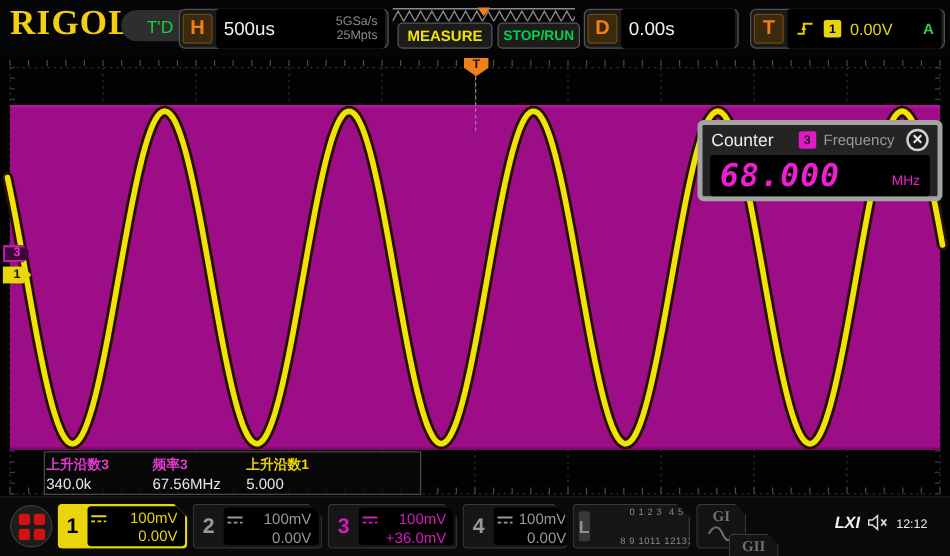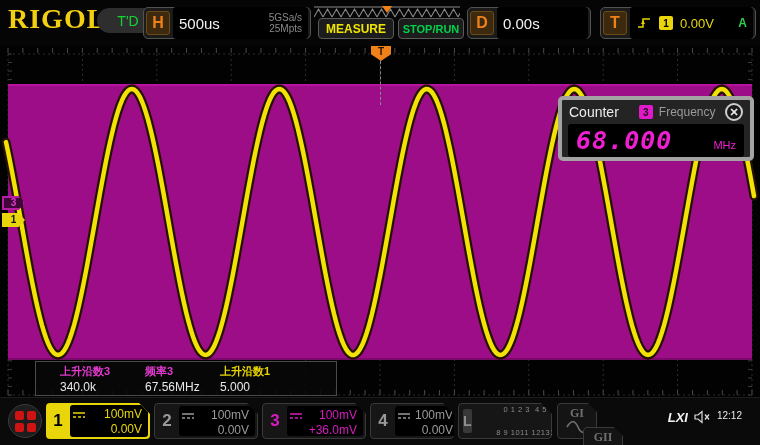--- a/index.html
+++ b/index.html
@@ -48,21 +48,21 @@
   .counter-title{height:24px;display:flex;align-items:center;padding:0 7px;gap:6px;}
   .counter-name{color:#ececec;font-size:14px;}
   .counter-badge{width:14px;height:14px;background:#e019c9;border-radius:2px;color:#20001c;font-weight:bold;font-size:10px;display:flex;align-items:center;justify-content:center;margin-left:14px;}
   .counter-mode{color:#9a9a9a;font-size:12px;flex:1;}
   .counter-close{width:18px;height:18px;border:2px solid #cfcfcf;border-radius:50%;background:#1a1a1a;color:#e8e8e8;font-size:11px;font-weight:bold;line-height:14px;text-align:center;cursor:pointer;}
   .counter-display{margin:0 6px;height:33px;background:#000;border-radius:3px;display:flex;align-items:center;justify-content:space-between;padding:0 8px;gap:5px;}
   .counter-value{font-family:"DejaVu Sans Mono",monospace;font-style:italic;font-weight:bold;font-size:25px;color:#ee1fd0;letter-spacing:1px;}
   .counter-unit{color:#ee1fd0;font-size:11px;margin-top:9px;}
 
   
-  .meas{position:absolute;left:35px;top:315px;width:302px;height:35px;background:rgba(8,8,8,0.88);border:1px solid #4a4a4a;display:flex;padding:2px 8px 0 24px;gap:0;}
+  .meas{position:absolute;left:35px;top:315px;width:302px;height:35px;background:rgba(8,8,8,0.88);border:1px solid #4a4a4a;display:flex;padding:2px 8px 0 1px;gap:0;}
   .meas-col{display:flex;flex-direction:column;}
   .meas-col .m-label{font-size:11px;font-weight:bold;}
   .meas-col .m-value{font-size:12px;color:#e8e8e8;margin-top:1px;}
   .m-c3{color:#e23ad0;} .m-c1{color:#e8d400;}
   .mw1{width:85px;} .mw2{width:75px;} .mw3{width:68px;} .mw4{width:70px;}
 
   
   .bottombar{position:absolute;left:0;top:397px;width:760px;height:48px;background:#0a0a0a;z-index:30;border-top:1px solid #1c1c1c;}
   .menu-btn{position:absolute;left:8px;top:6px;width:34px;height:34px;background:#1d1d1d;border:1px solid #3a3a3a;border-radius:50%;display:grid;grid-template-columns:9px 9px;grid-gap:3px;align-content:center;justify-content:center;cursor:pointer;}
   .menu-btn i{width:9px;height:9px;background:#cf1212;border-radius:2px;}
@@ -73,21 +73,21 @@
   .ch1{left:46px;width:104px;background:var(--ch1);} .ch1 .ch-num{color:#000;} .ch1 .ch-vals{color:var(--ch1);}
   .ch2{left:154px;width:104px;background:#161616;border:1px solid #3a3a3a;} .ch2 .ch-num,.ch2 .ch-vals{color:var(--gray);}
   .ch3{left:262px;width:104px;background:#161616;border:1px solid #3a3a3a;} .ch3 .ch-num,.ch3 .ch-vals{color:var(--ch3);}
   .ch4{left:370px;width:84px;background:#161616;border:1px solid #3a3a3a;} .ch4 .ch-num,.ch4 .ch-vals{color:var(--gray);}
   .logic{left:458px;width:94px;position:absolute;top:5px;height:36px;background:#161616;border:1px solid #3a3a3a;border-radius:4px;clip-path:polygon(0 0,calc(100% - 11px) 0,100% 11px,100% 100%,0 100%);display:flex;align-items:center;cursor:pointer;}
   .logic-key{width:18px;height:24px;background:#383838;border-radius:2px;margin:0 4px;color:#8f8f8f;font-weight:bold;font-size:14px;display:flex;align-items:center;justify-content:center;}
   .logic-rows{flex:1;color:#8a8a8a;font-size:7.5px;line-height:1.5;white-space:pre;text-align:center;letter-spacing:0.5px;}
   .gen{position:absolute;top:5px;width:40px;height:36px;background:#141414;border:1px solid #3a3a3a;border-radius:4px;clip-path:polygon(0 0,calc(100% - 9px) 0,100% 9px,100% 100%,0 100%);display:flex;flex-direction:column;align-items:center;padding-top:2px;cursor:pointer;}
   .gen-label{color:#6f6f6f;font-weight:bold;font-size:12px;font-family:"Liberation Serif",serif;}
   .g1{left:557px;} .g2{left:583px;margin-top:24px;}
-  .statusgrp{position:absolute;right:18px;top:12px;display:flex;align-items:flex-start;gap:6px;}
+  .statusgrp{position:absolute;right:18px;top:12px;display:flex;align-items:flex-end;gap:6px;}
   .lxi{color:#f2f2f2;font-weight:bold;font-style:italic;font-size:13px;letter-spacing:0;}
   .clock{color:#e8e8e8;font-size:10px;}
 </style>
 </head>
 <body>
 
 <div id="stage">
 
   <div class="topbar">
     <div class="logo">RIGOL</div>

